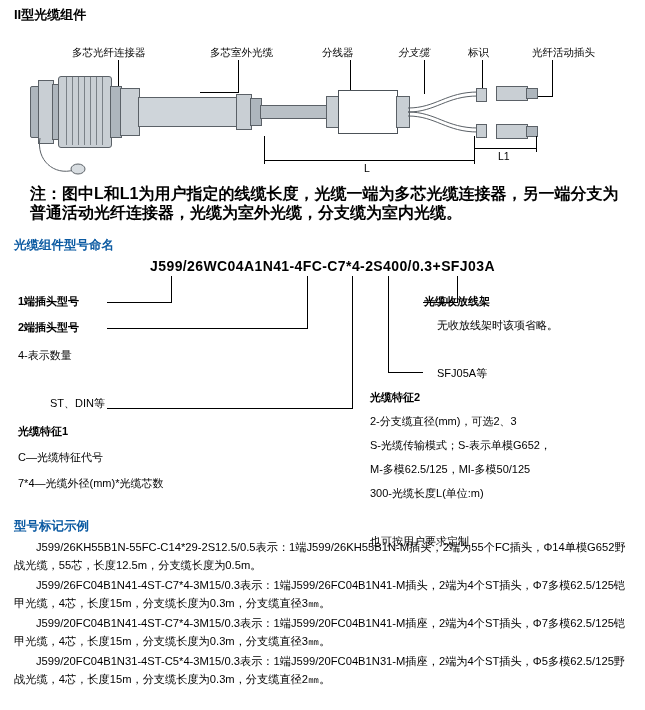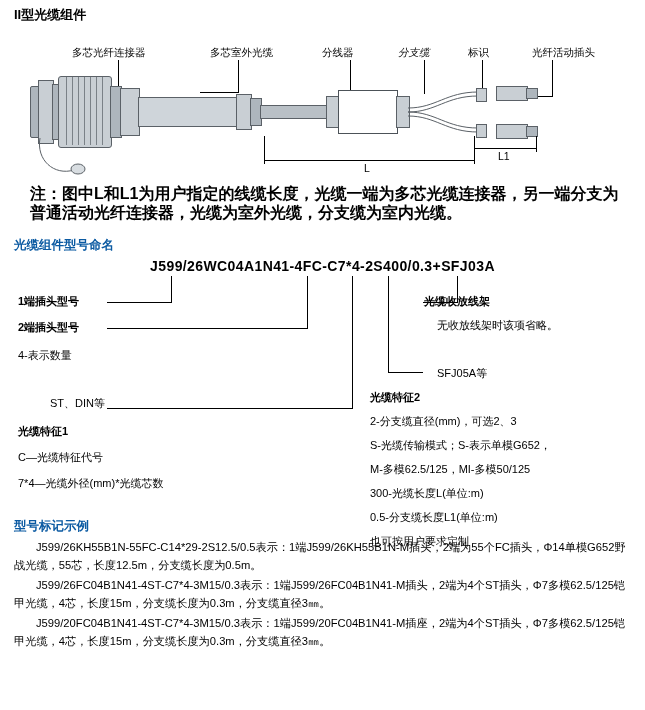--- a/index.html
+++ b/index.html
@@ -246,22 +246,22 @@
   <div class="callout" style="left:18px; top:476px;">7*4—光缆外径(mm)*光缆芯数</div>
 
   <div class="callout bold" style="left:424px; top:294px;font-family:Liberation Mono, monospace;">光缆收放线架</div>
   <div class="callout" style="left:437px; top:318px;">无收放线架时该项省略。</div>
   <div class="callout" style="left:437px; top:366px;">SFJ05A等</div>
   <div class="callout bold" style="left:370px; top:390px;">光缆特征2</div>
   <div class="callout" style="left:370px; top:414px;">2-分支缆直径(mm)，可选2、3</div>
   <div class="callout" style="left:370px; top:438px;">S-光缆传输模式；S-表示单模G652，</div>
   <div class="callout" style="left:370px; top:462px;">M-多模62.5/125，MI-多模50/125</div>
   <div class="callout" style="left:370px; top:486px;">300-光缆长度L(单位:m)</div>
-  <div class="callout" style="left:370px; top:510px;">0.5-分支缆长度L1(单位:m)</div>
   <div class="callout" style="left:370px; top:534px;">也可按用户要求定制</div>
 
   <div class="section-head" id="sec-example">型号标记示例</div>
 
   <div class="ex" style="top:538px;">J599/26KH55B1N-55FC-C14*29-2S12.5/0.5表示：1端J599/26KH55B1N-M插头，2端为55个FC插头，Φ14单模G652野战光缆，55芯，长度12.5m，分支缆长度为0.5m。</div>
   <div class="ex" style="top:576px;">J599/26FC04B1N41-4ST-C7*4-3M15/0.3表示：1端J599/26FC04B1N41-M插头，2端为4个ST插头，Φ7多模62.5/125铠甲光缆，4芯，长度15m，分支缆长度为0.3m，分支缆直径3㎜。</div>
   <div class="ex" style="top:614px;">J599/20FC04B1N41-4ST-C7*4-3M15/0.3表示：1端J599/20FC04B1N41-M插座，2端为4个ST插头，Φ7多模62.5/125铠甲光缆，4芯，长度15m，分支缆长度为0.3m，分支缆直径3㎜。</div>
+  <div class="ex" style="top:652px;">J599/20FC04B1N31-4ST-C5*4-3M15/0.3表示：1端J599/20FC04B1N31-M插座，2端为4个ST插头，Φ5多模62.5/125野战光缆，4芯，长度15m，分支缆长度为0.3m，分支缆直径2㎜。</div>
 
 </div>
 
 </body></html>

